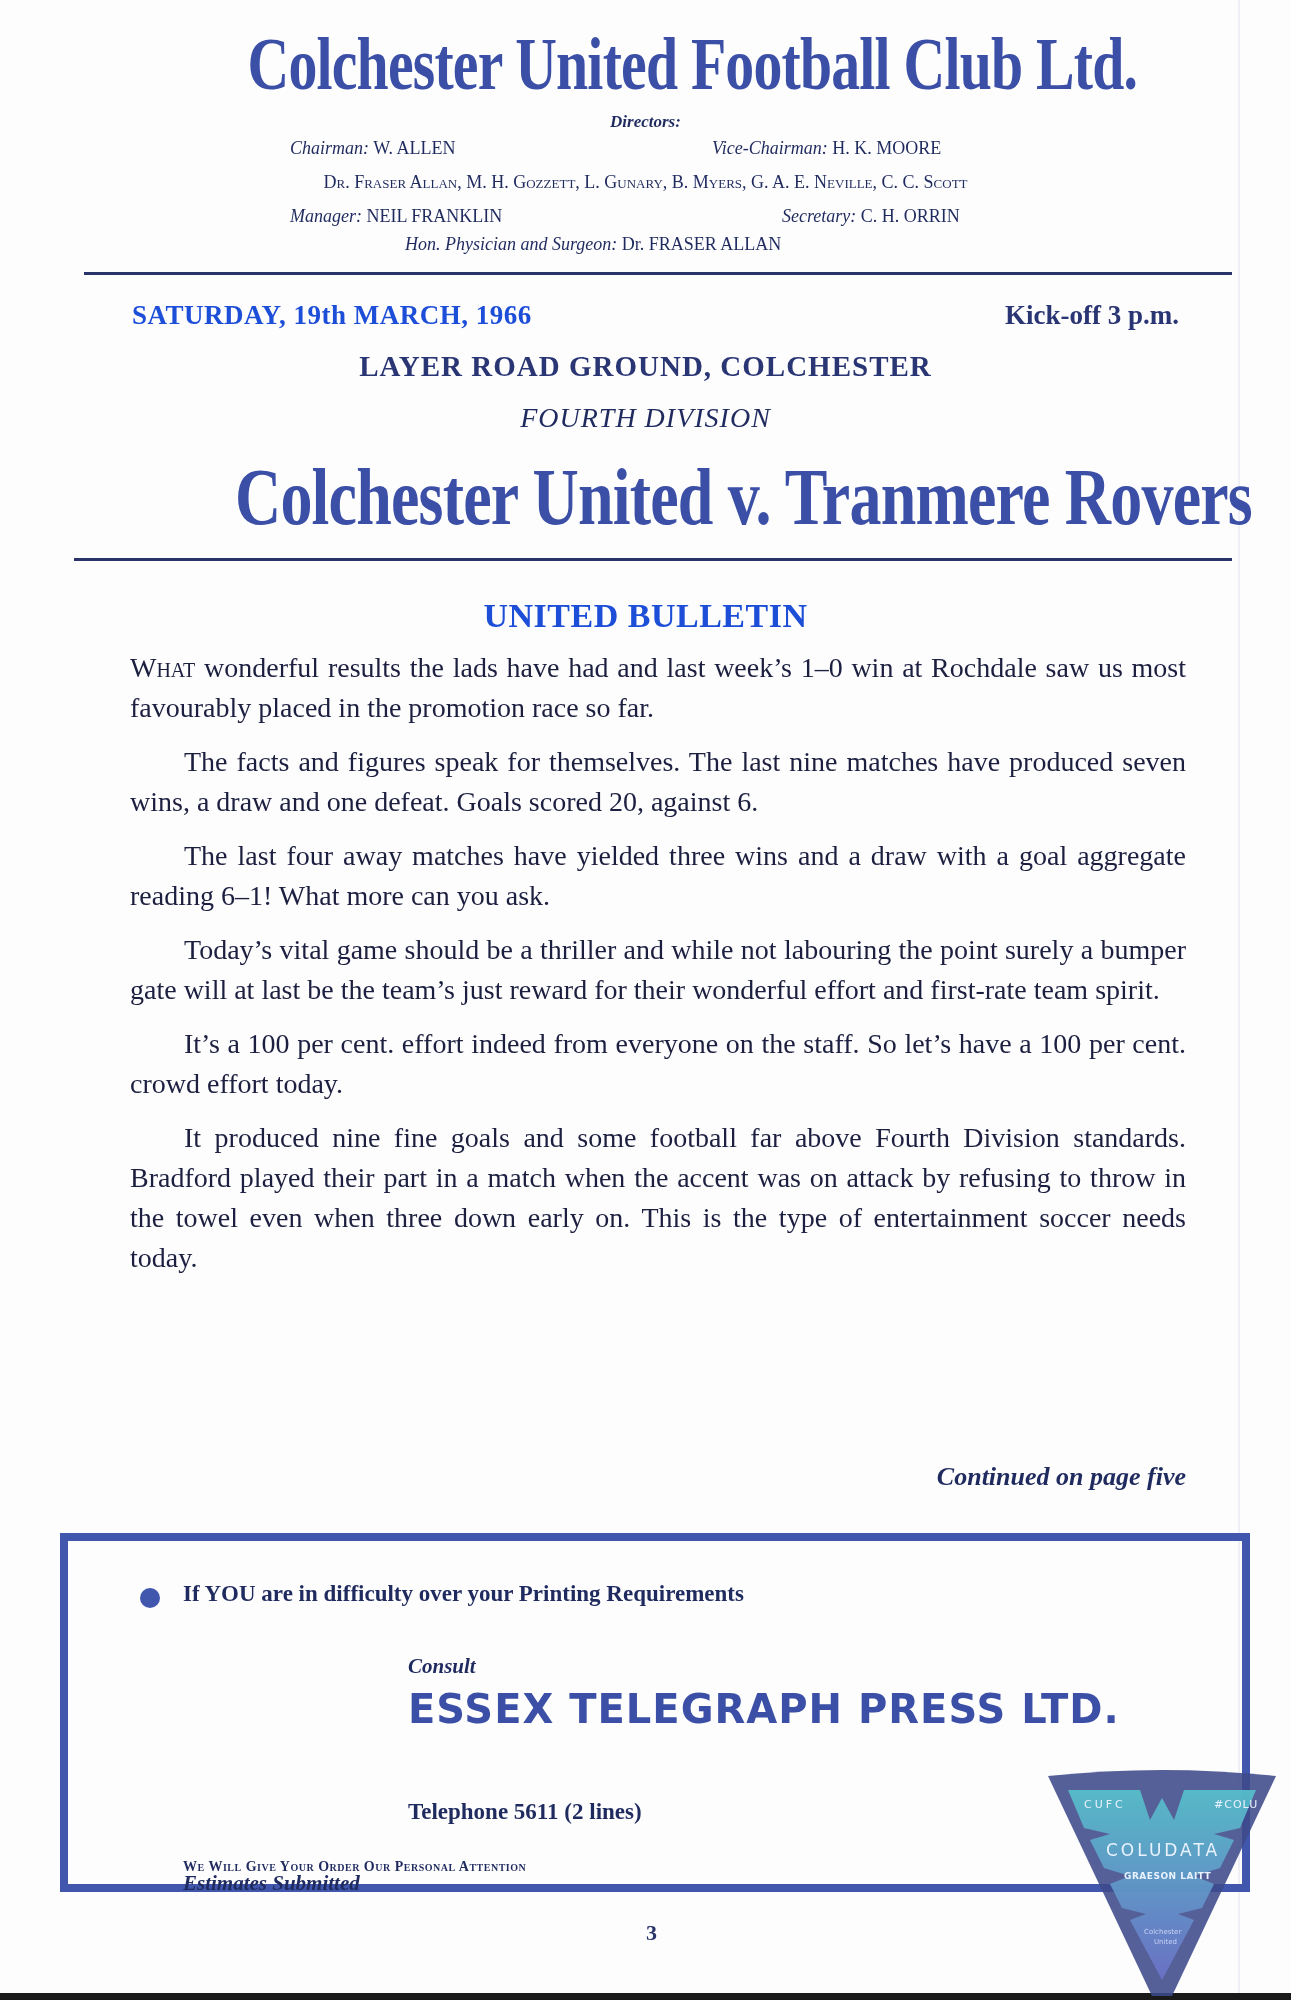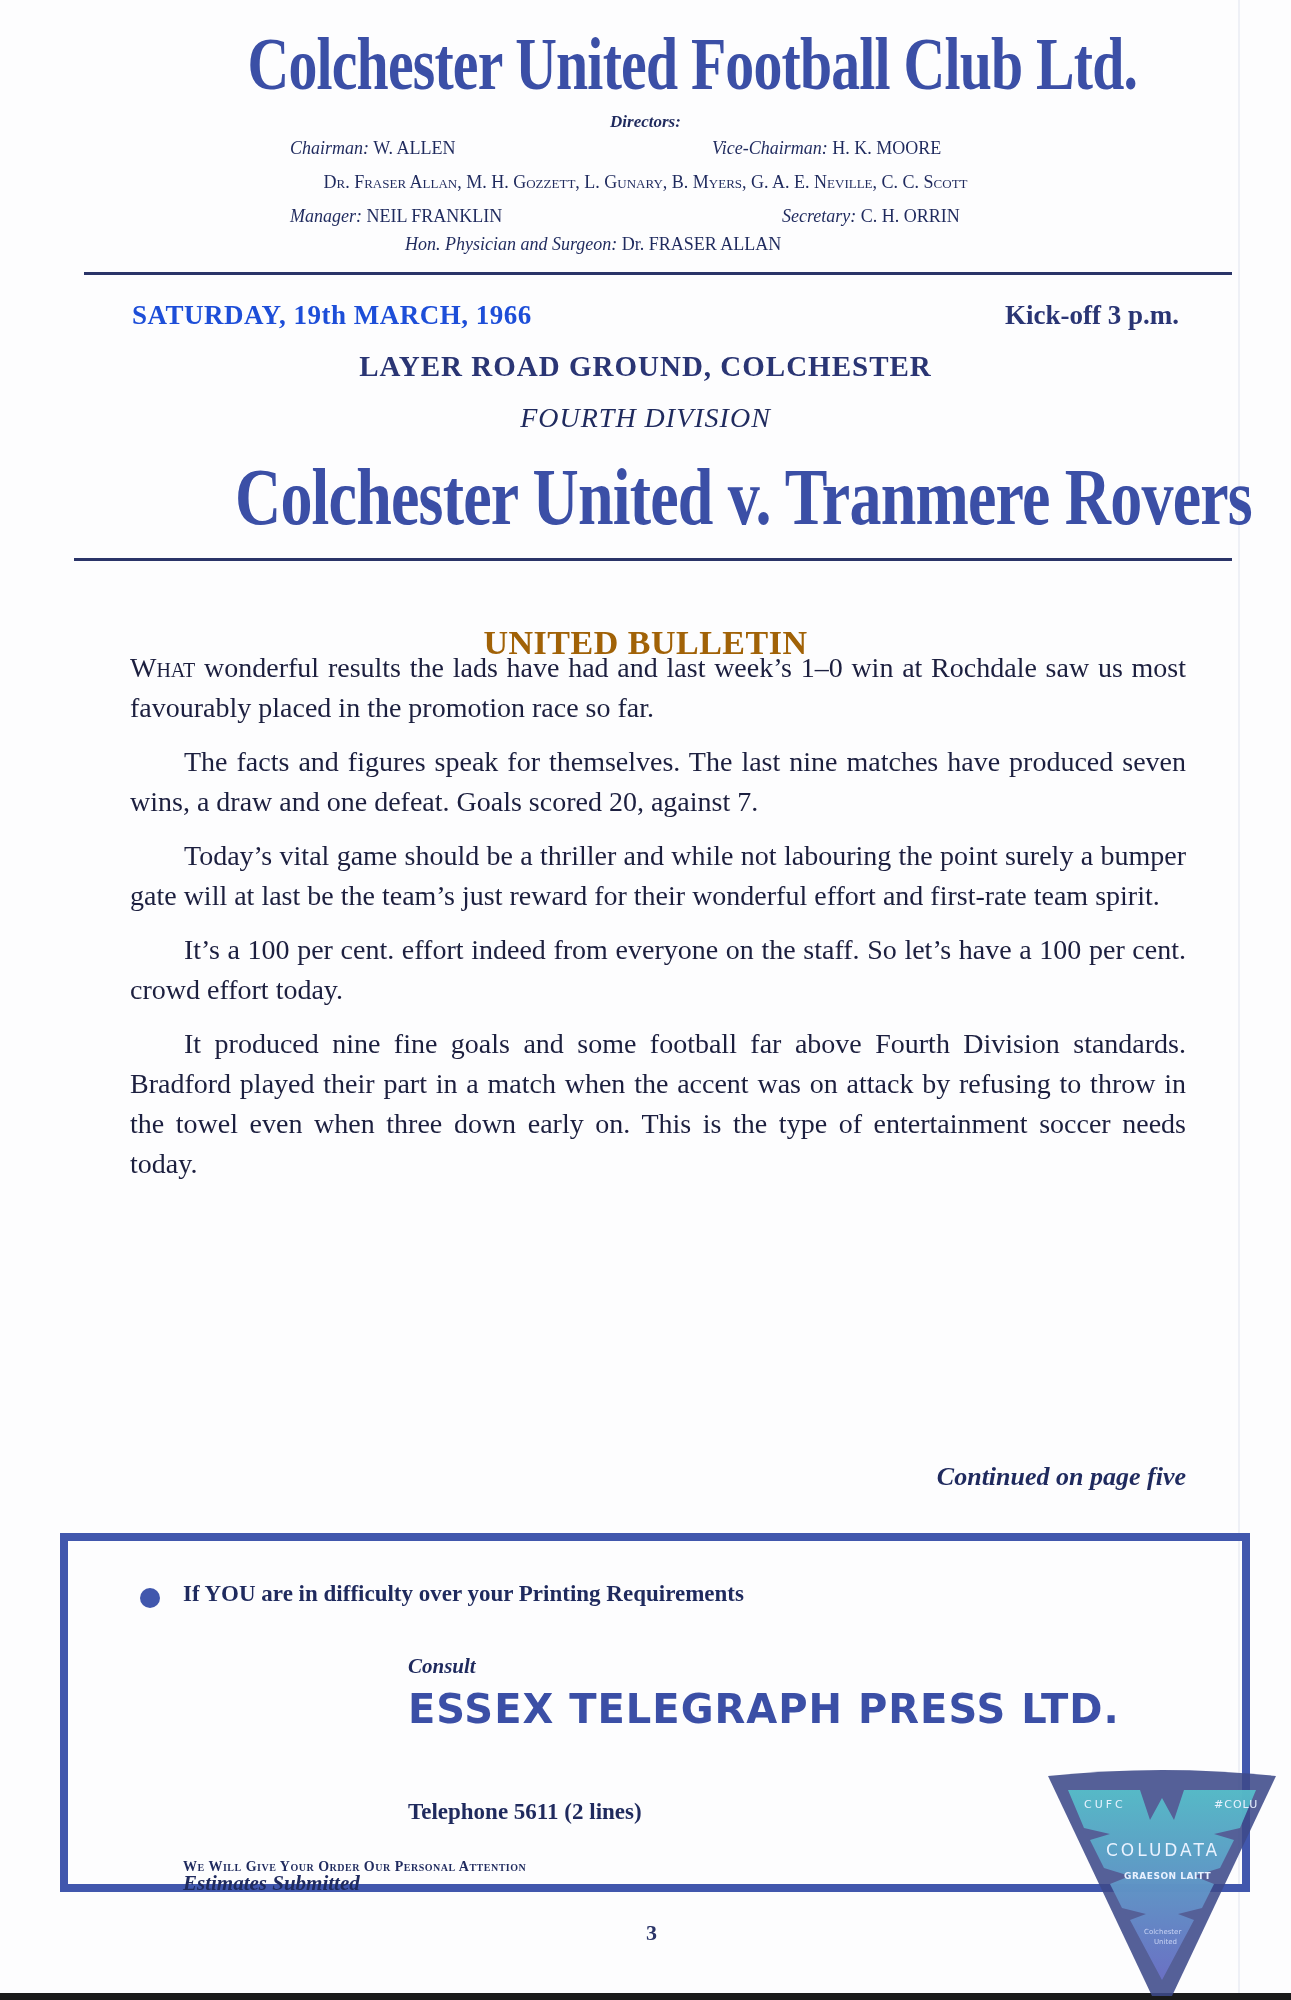--- a/index.html
+++ b/index.html
@@ -32,21 +32,21 @@
   .date-line { top:300px; left:132px; font-size:27px; font-weight:bold; color:#1d4ed8; letter-spacing:0.5px; }
   .kickoff { top:300px; right:112px; font-size:27px; font-weight:bold; color:#2a3574; }
   .ground { top:350px; font-size:29px; font-weight:bold; color:#2a3574; letter-spacing:1px; }
   .division { top:402px; font-size:28px; font-style:italic; color:#1f2a5e; letter-spacing:1px; }
   .match-title {
     top:452px; left:130px; width:1050px; text-align:center;
     font-size:80px; font-weight:bold; color:#3b4fa6;
     transform:scaleX(0.8); transform-origin:center; letter-spacing:-1px;
   }
 
-  .bulletin-title { top:624px; font-size:34px; font-weight:bold; color:#a16207; letter-spacing:0.5px;text-align:center; }
+  .bulletin-title { top:597px; font-size:34px; font-weight:bold; color:#1d4ed8; letter-spacing:0.5px;text-align:center; }
 
   .article { position:absolute; left:130px; width:1056px; font-size:28px; line-height:40px; color:#1c1f3f; }
   .article p { margin:0 0 14px 0; text-align:justify; text-indent:54px; }
   .article p.first { text-indent:0; }
   .article p .caps { font-variant:small-caps; }
   .continued { position:absolute; top:1462px; right:105px; font-size:26px; font-style:italic; font-weight:bold; color:#1f2a5e; }
 
   .ad-box {
     position:absolute; left:60px; top:1533px; width:1174px; height:343px;
     border:8px solid #4157ad; background:transparent;
@@ -104,21 +104,22 @@
 <div class="abs center ground">LAYER ROAD GROUND, COLCHESTER</div>
 <div class="abs center division">FOURTH DIVISION</div>
 <div class="abs match-title">Colchester United v. Tranmere Rovers</div>
 
 <div class="rule" style="top:558px; left:74px; width:1158px;"></div>
 
 <div class="abs center bulletin-title">UNITED BULLETIN</div>
 
 <div class="article" style="top:648px;">
   <p class="first"><span class="caps">What</span><span> wonderful results the lads have had and last week’s 1–0 win at Rochdale saw us most favourably placed in the promotion race so far.</span></p>
-  <p>The facts and figures speak for themselves.  The last nine matches have produced seven wins, a draw and one defeat.  Goals scored 20, against 7.</p>
+  <p>The facts and figures speak for themselves.  The last nine matches have produced seven wins, a draw and one defeat.  Goals scored 20, against 6.</p>
+  <p>The last four away matches have yielded three wins and a draw with a goal aggregate reading 6–1!  What more can you ask.</p>
   <p>Today’s vital game should be a thriller and while not labouring the point surely a bumper gate will at last be the team’s just reward for their wonderful effort and first-rate team spirit.</p>
   <p>It’s a 100 per cent. effort indeed from everyone on the staff.  So let’s have a 100 per cent. crowd effort today.</p>
   <p>It produced nine fine goals and some football far above Fourth Division standards.  Bradford played their part in a match when the accent was on attack by refusing to throw in the towel even when three down early on. This is the type of entertainment soccer needs today.</p>
 </div>
 <div class="continued">Continued on page five</div>
 
 <div class="ad-box">
   <div class="ad-bullet"></div>
   <div class="ad-line1">If YOU are in difficulty over your Printing Requirements</div>
   <div class="ad-consult">Consult</div>

